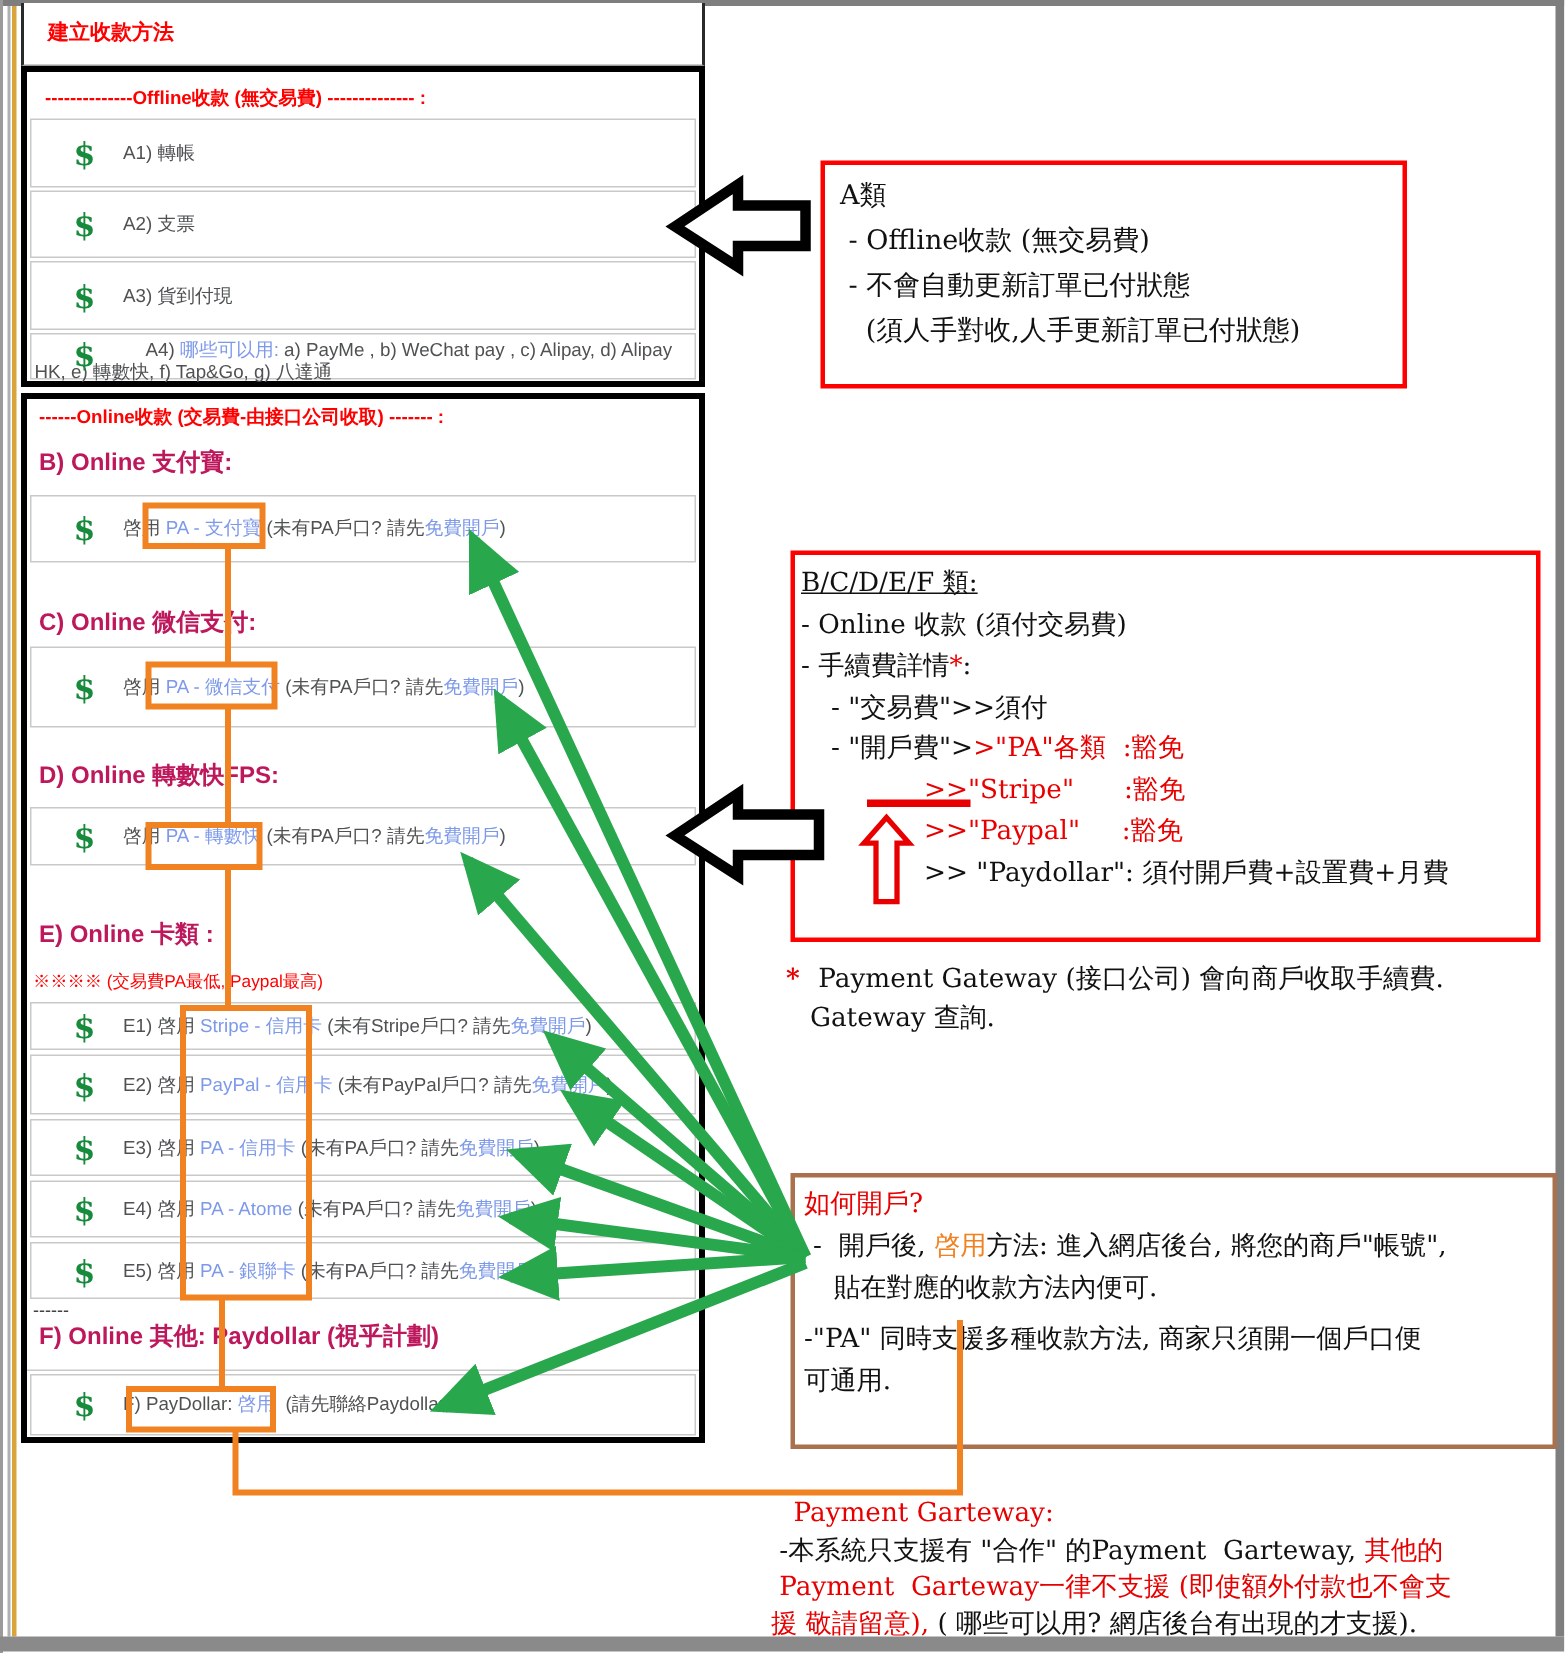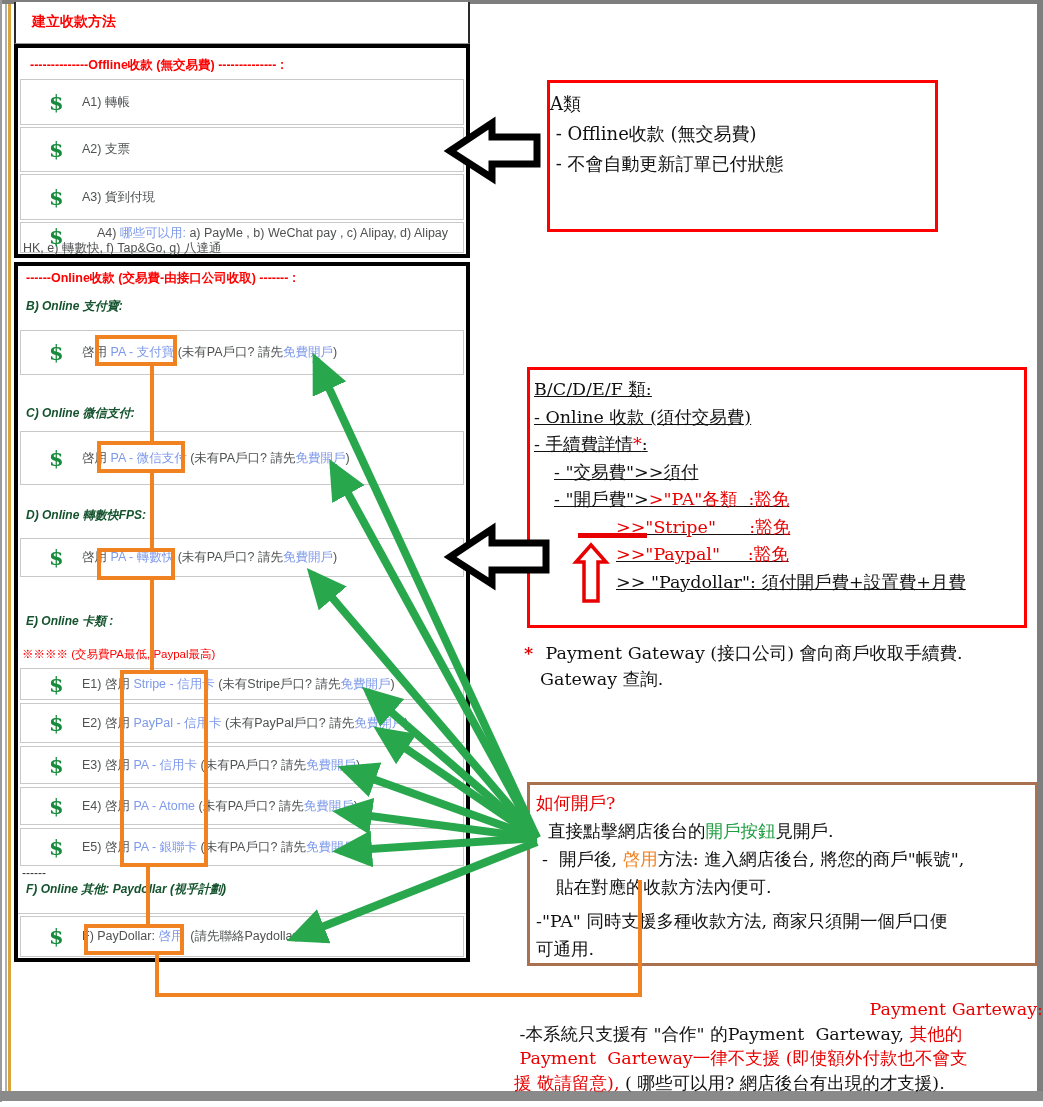--- a/index.html
+++ b/index.html
@@ -14,56 +14,56 @@
   .gold-line{position:absolute;left:8px;top:4px;width:3px;height:1087px;background:#d9a43c;}
   .frame-bottom{position:absolute;left:0;top:1091px;width:1043px;height:10px;background:#8a8a8a;}
   
   .title-row{position:absolute;left:14px;top:2px;width:456px;height:42px;
              border-left:2px solid #2a2a2a;border-right:2px solid #2a2a2a;border-bottom:1px solid #9a9a9a;background:#fff;}
   .title-row .t{position:absolute;left:16px;top:11px;color:#f00;font-size:14px;font-weight:bold;}
   .gbox{position:absolute;left:14px;width:456px;border:4px solid #000;background:#fff;}
   #boxA{top:44px;height:214px;}
   #boxB{top:262px;height:700px;}
   .ghead{position:absolute;left:12px;color:#f00;font-weight:bold;font-size:12.5px;white-space:pre;}
-  .slabel{position:absolute;left:8px;color:#14532d;font-weight:bold;font-size:12px;white-space:pre;font-style:italic;}
+  .slabel{position:absolute;left:8px;color:#be185d;font-weight:bold;font-size:16px;white-space:pre;}
   .note{position:absolute;left:4px;color:#f00;font-size:11.5px;white-space:pre;}
   .dash{position:absolute;left:4px;color:#333;font-size:12px;}
   .hrline{position:absolute;left:0;right:0;border-top:1px solid #c9c9c9;}
   .row{position:absolute;left:2px;right:2px;background:#fff;border:1px solid #c9c9c9;
        display:flex;align-items:center;font-size:12.5px;color:#4f5152;}
   .row .dollar{font-family:"DejaVu Serif","Liberation Serif",serif;font-weight:bold;
                color:#178a3c;font-size:21px;margin-left:28px;width:20px;flex:0 0 auto;}
   .row .txt{margin-left:13px;white-space:pre;}
   .lnk{color:#7d99ea;cursor:pointer;}
   .row4{display:block;position:absolute;left:2px;right:2px;background:#fff;border:1px solid #c9c9c9;
         font-size:12.5px;color:#4f5152;line-height:15px;padding-top:3px;}
   .row4 .dollar{position:absolute;left:28px;top:6px;font-family:"DejaVu Serif","Liberation Serif",serif;
                 font-weight:bold;color:#178a3c;font-size:21px;}
   .row4 .txt4{display:block;padding-left:2px;text-indent:74px;}
   .row4 .txt4 .wrap{text-indent:0;}
   
   .srf{font-family:"DejaVu Serif","Liberation Serif",serif;color:#111;}
   .line{white-space:pre;display:block;}
-  #annA{position:absolute;left:547px;top:80px;width:391px;height:152px;border:3px solid #f00;
-        background:#fff;font-size:18px;line-height:30px;padding:6px 0;}
+  #annA{position:absolute;left:547px;top:107px;width:391px;height:152px;border:3px solid #f00;
+        background:#fff;font-size:18px;line-height:30px;padding:6px 10px;}
   #annB{position:absolute;left:527px;top:367px;width:500px;height:261px;border:3px solid #f00;
-        background:#fff;font-size:17.5px;line-height:27.5px;padding:6px 4px 0 4px;text-decoration:underline;}
+        background:#fff;font-size:17.5px;line-height:27.5px;padding:6px 4px 0 4px;}
   #annB .u{text-decoration:underline;}
   .red{color:#e80000;}
   .green-t{color:#1f9d40;}
   .orange-t{color:#f08222;}
   .ind20{margin-left:20px;}
   .ind82{margin-left:82px;}
   #gwNote{position:absolute;left:524px;top:640px;width:519px;font-size:17.5px;line-height:26px;}
   #gwNote .body{margin-left:16px;}
   #gwNote .star{position:absolute;left:0;top:0;color:#e80000;font-weight:bold;}
   #howto{position:absolute;left:527px;top:782px;width:511px;height:184px;border:3px solid #a9714d;
          background:#fff;font-size:17.5px;line-height:28px;padding:4px 6px;}
   #footer{position:absolute;left:514px;top:997px;width:529px;font-size:17.5px;line-height:24.5px;}
-  #footer .t0{margin-left:15px;text-align:right;}
+  #footer .t0{margin-left:15px;}
   .ml12{margin-left:12px;} .ml6{margin-left:6px;} .ml20{margin-left:20px;}
   .gap8{height:6px;}
   
   #overlay{position:absolute;left:0;top:0;z-index:6;pointer-events:none;}
 </style>
 </head>
 <body>
 
 <div id="stage">
 
@@ -149,20 +149,21 @@
     <div class="row" style="top:650px;height:41px;">
       <span class="dollar">$</span>
       <span class="txt"><span>F) PayDollar: </span><span class="lnk">啓用</span><span>  (請先聯絡Paydollar</span><span class="lnk">開戶</span><span>)</span></span>
     </div>
   </div>
 
   <div id="annA" class="srf">
     <span class="line">A類</span>
     <span class="line"> - Offline收款 (無交易費)</span>
     <span class="line"> - 不會自動更新訂單已付狀態</span>
+    <span class="line">   (須人手對收,人手更新訂單已付狀態)</span>
   </div>
 
   <div id="annB" class="srf">
     <span class="line"><span class="u">B/C/D/E/F 類:</span></span>
     <span class="line">- Online 收款 (須付交易費)</span>
     <span class="line"><span>- 手續費詳情</span><span class="red">*</span><span>:</span></span>
     <span class="line ind20">- "交易費"&gt;&gt;須付</span>
     <span class="line ind20"><span>- "開戶費"&gt;</span><span class="red">&gt;"PA"各類  :豁免</span></span>
     <span class="line ind82 red">&gt;&gt;"Stripe"      :豁免</span>
     <span class="line ind82 red">&gt;&gt;"Paypal"     :豁免</span>
@@ -172,21 +173,20 @@
   <div id="gwNote" class="srf">
     <span class="star">*</span>
     <div class="body">
       <span class="line"> Payment Gateway (接口公司) 會向商戶收取手續費.</span>
       <span class="line">Gateway 查詢.</span>
     </div>
   </div>
 
   <div id="howto" class="srf">
     <span class="line red">如何開戶?</span>
-    <span class="line ml12"><span>直接點擊網店後台的</span><span class="green-t">開戶按鈕</span><span>見開戶.</span></span>
     <span class="line ml6"><span>-  開戶後, </span><span class="orange-t">啓用</span><span>方法: 進入網店後台, 將您的商戶"帳號",</span></span>
     <span class="line ml20">貼在對應的收款方法內便可.</span>
     <div class="gap8"></div>
     <span class="line">-"PA" 同時支援多種收款方法, 商家只須開一個戶口便</span>
     <span class="line">可通用.</span>
   </div>
 
   <div id="footer" class="srf">
     <span class="line red t0">Payment Garteway:</span>
     <span class="line"><span> -本系統只支援有 "合作" 的Payment  Garteway, </span><span class="red">其他的</span></span>

